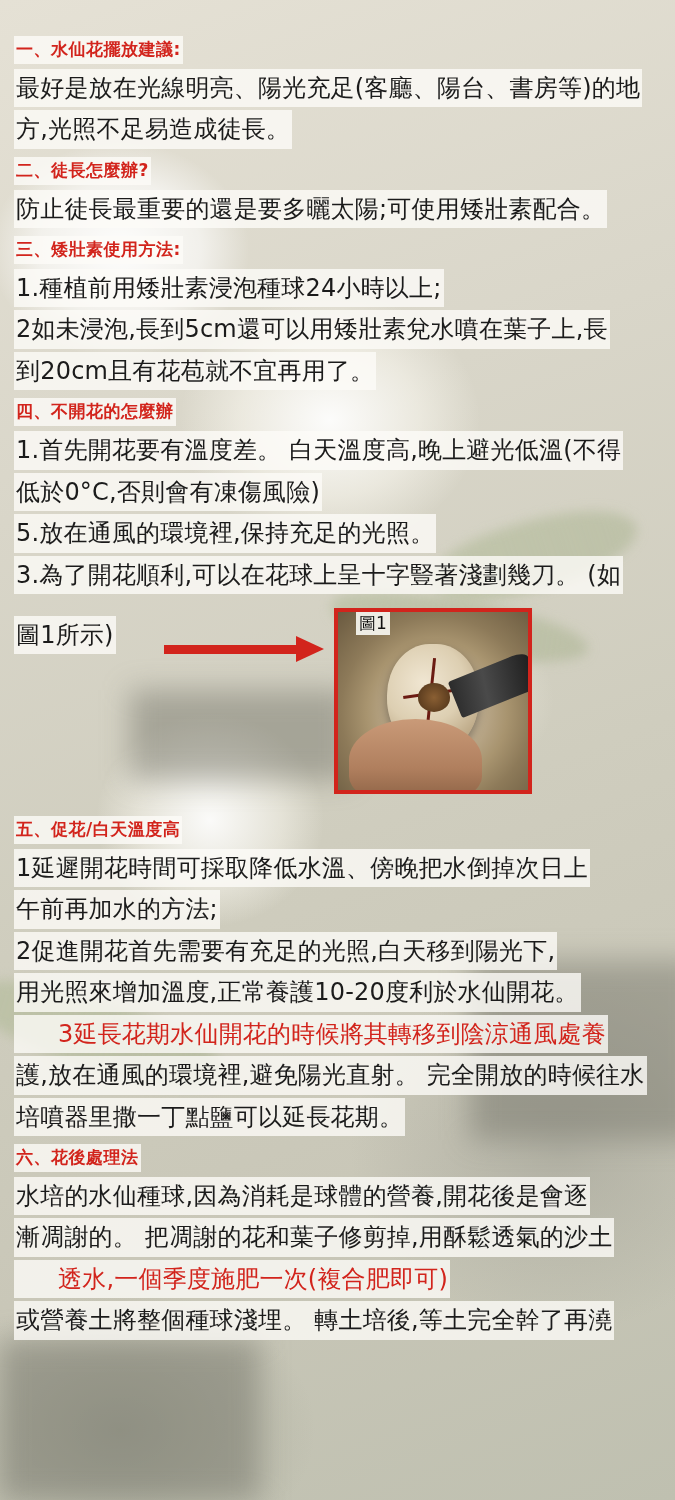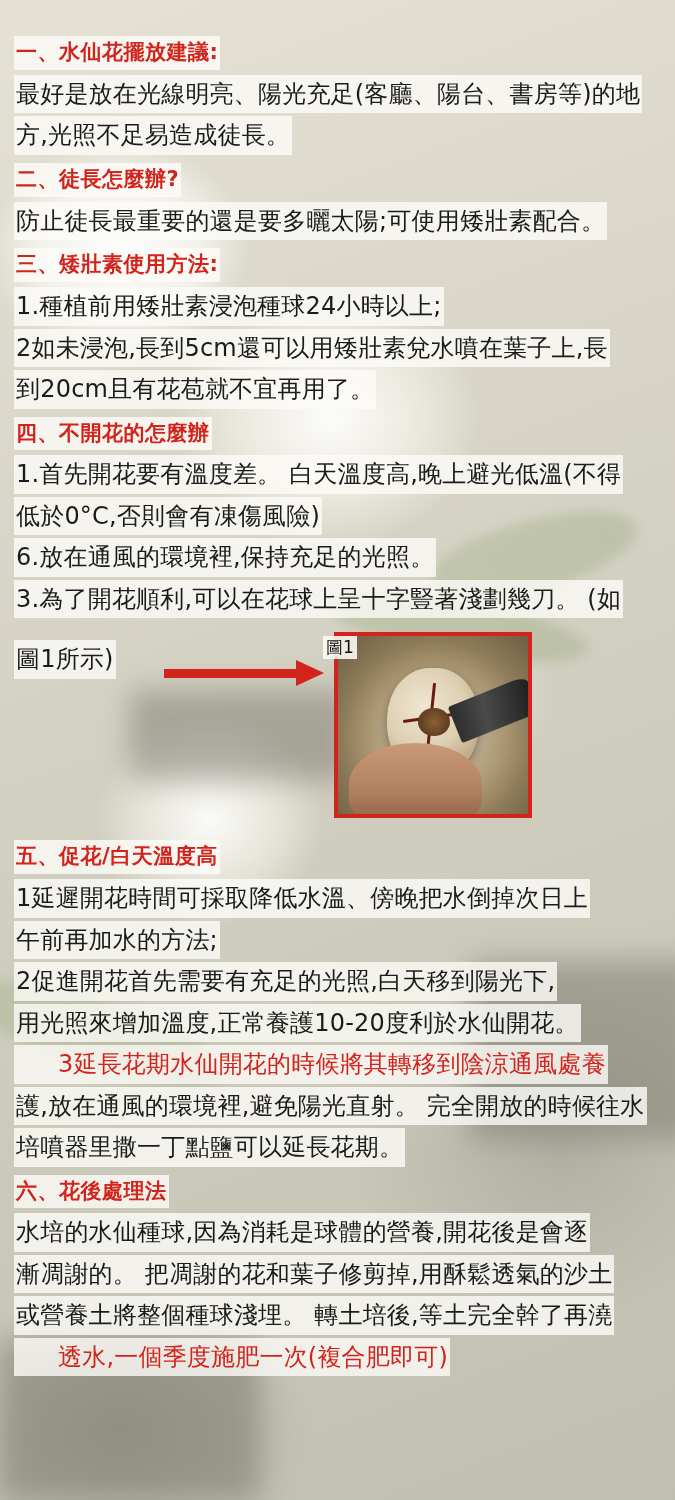--- a/index.html
+++ b/index.html
@@ -56,21 +56,21 @@
     color: #1b1b1b;
     background: rgba(252,251,247,0.80);
     padding: 1px 2px;
     margin: 0 0 3px 0;
     white-space: pre;
     letter-spacing: 0.2px;
   }
   .heading {
     color: #d2241c;
     font-weight: bold;
-    font-size: 21px;
+    font-size: 17px;
     margin-top: 8px;
     margin-bottom: 5px;
     letter-spacing: 0.5px;
   }
   .red {
     color: #d2241c;
     padding-left: 44px;
   }
   .gap-sm { margin-bottom: 8px; }
 
@@ -174,21 +174,21 @@
     position: absolute;
     left: 6%;
     bottom: -6%;
     width: 70%;
     height: 46%;
     border-radius: 50% 50% 30% 30%;
     background: linear-gradient(180deg, #c99a78 0%, #b07f5e 60%, #8c6245 100%);
   }
   .fig-label {
     position: absolute;
-    left: 309px;
+    left: 342px;
     top: 4px;
     font-size: 17px;
     color: #111;
     background: rgba(250,249,244,0.9);
     padding: 0 3px;
     z-index: 3;
   }
 </style>
 </head>
 <body>
@@ -214,21 +214,21 @@
     <div class="line gap-sm">防止徒長最重要的還是要多曬太陽;可使用矮壯素配合。</div>
 
     <div class="line heading">三、矮壯素使用方法:</div>
     <div class="line">1.種植前用矮壯素浸泡種球24小時以上;</div>
     <div class="line">2如未浸泡,長到5cm還可以用矮壯素兌水噴在葉子上,長</div>
     <div class="line gap-sm">到20cm且有花苞就不宜再用了。</div>
 
     <div class="line heading">四、不開花的怎麼辦</div>
     <div class="line">1.首先開花要有溫度差。 白天溫度高,晚上避光低溫(不得</div>
     <div class="line">低於0°C,否則會有凍傷風險)</div>
-    <div class="line">6.放在通風的環境裡,保持充足的光照。</div>
+    <div class="line">5.放在通風的環境裡,保持充足的光照。</div>
     <div class="line">3.為了開花順利,可以在花球上呈十字豎著淺劃幾刀。 (如</div>
 
     <div class="figure-row">
       <div class="line fig-caption-line">圖1所示)</div>
       <div class="arrow">
         <div class="shaft"></div>
         <div class="head"></div>
       </div>
       <div class="fig-label">圖1</div>
       <div class="photo">
@@ -246,17 +246,17 @@
     <div class="line">午前再加水的方法;</div>
     <div class="line">2促進開花首先需要有充足的光照,白天移到陽光下,</div>
     <div class="line">用光照來增加溫度,正常養護10-20度利於水仙開花。</div>
     <div class="line red">3延長花期水仙開花的時候將其轉移到陰涼通風處養</div>
     <div class="line">護,放在通風的環境裡,避免陽光直射。 完全開放的時候往水</div>
     <div class="line gap-sm">培噴器里撒一丁點鹽可以延長花期。</div>
 
     <div class="line heading">六、花後處理法</div>
     <div class="line">水培的水仙種球,因為消耗是球體的營養,開花後是會逐</div>
     <div class="line">漸凋謝的。 把凋謝的花和葉子修剪掉,用酥鬆透氣的沙土</div>
+    <div class="line red">透水,一個季度施肥一次(複合肥即可)</div>
     <div class="line">或營養土將整個種球淺埋。 轉土培後,等土完全幹了再澆</div>
-    <div class="line red">透水,一個季度施肥一次(複合肥即可)</div>
 
   </div>
 </div>
 
 </body></html>

